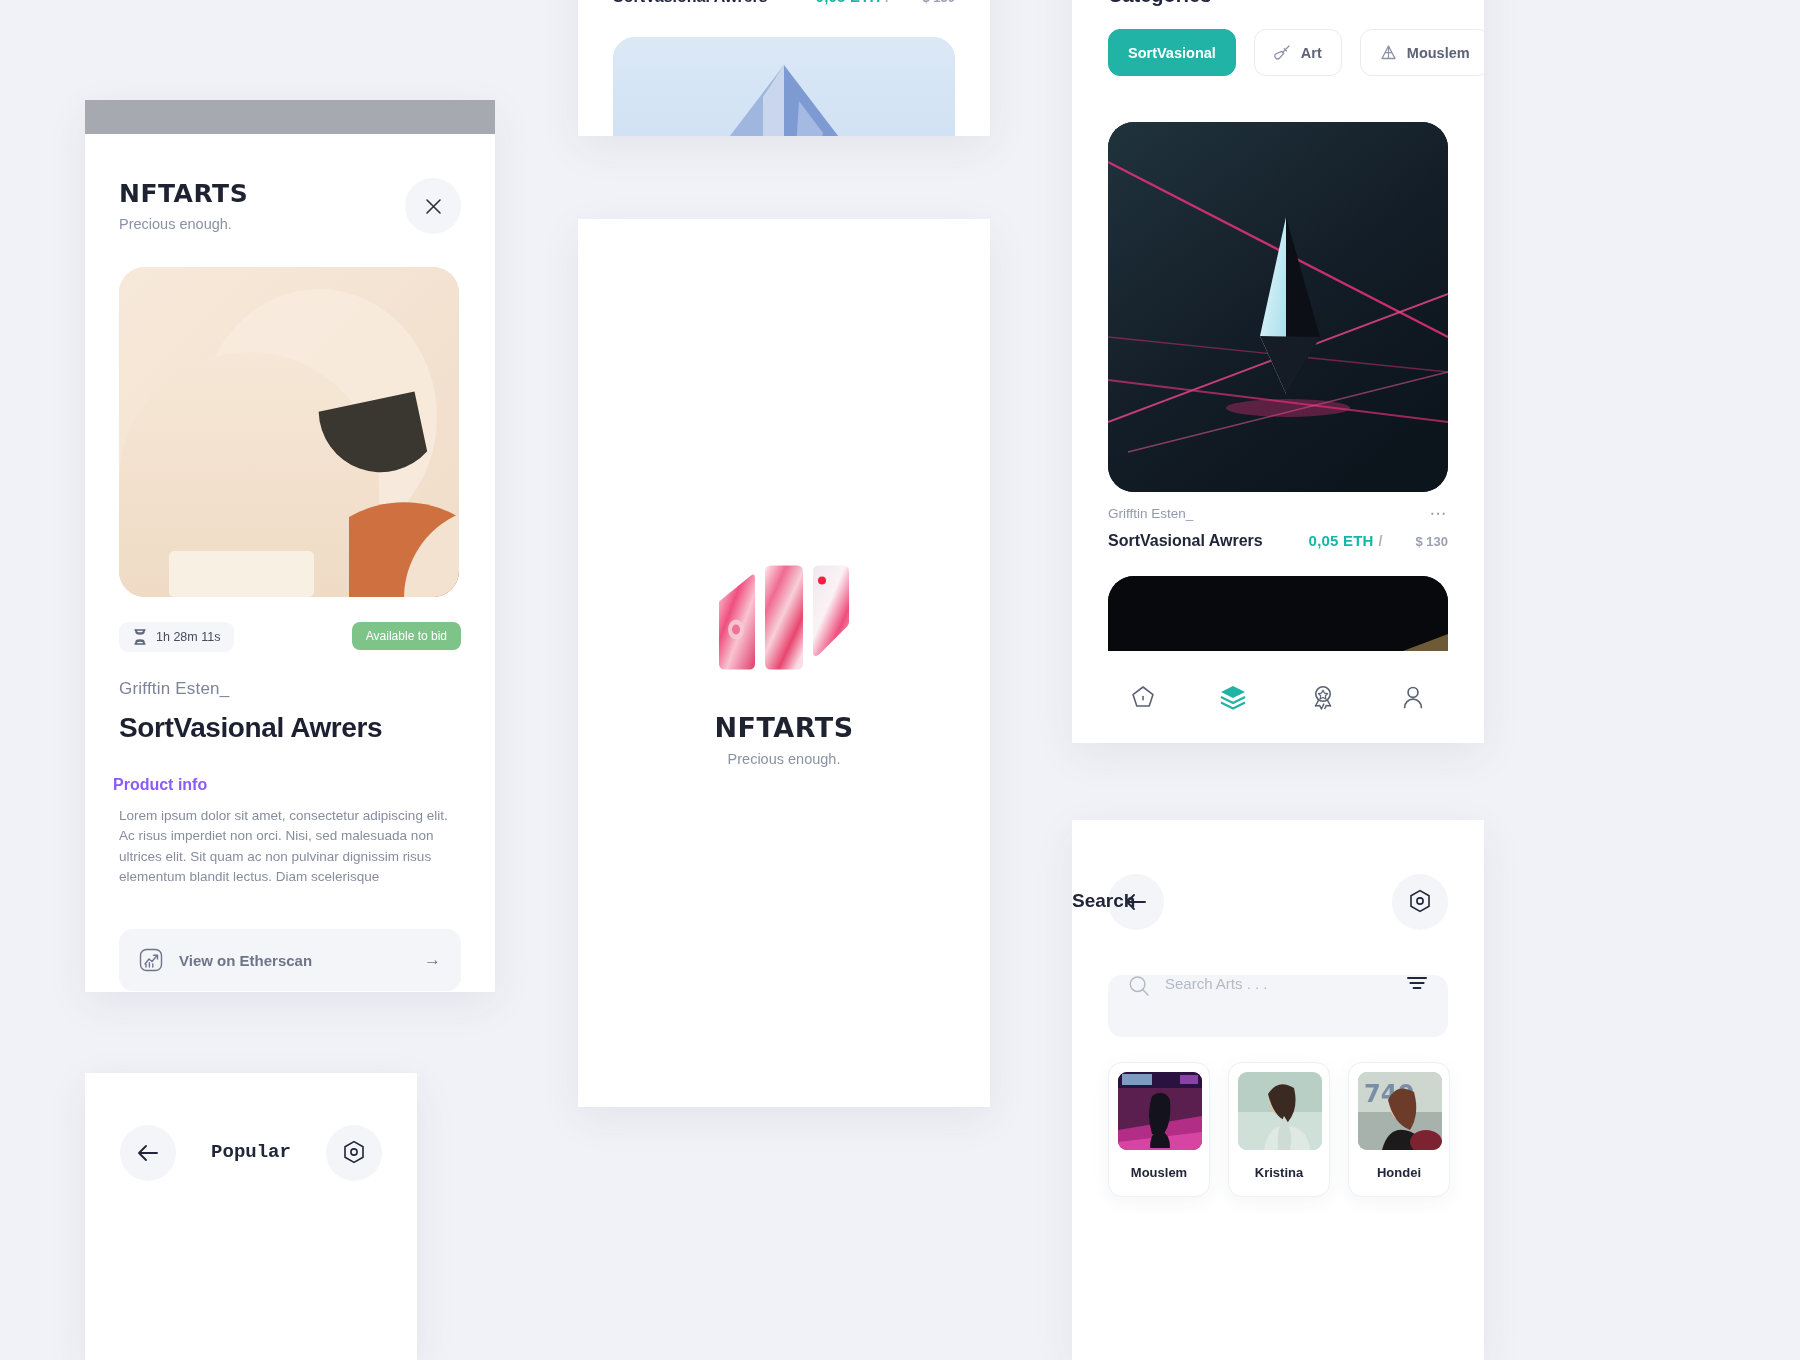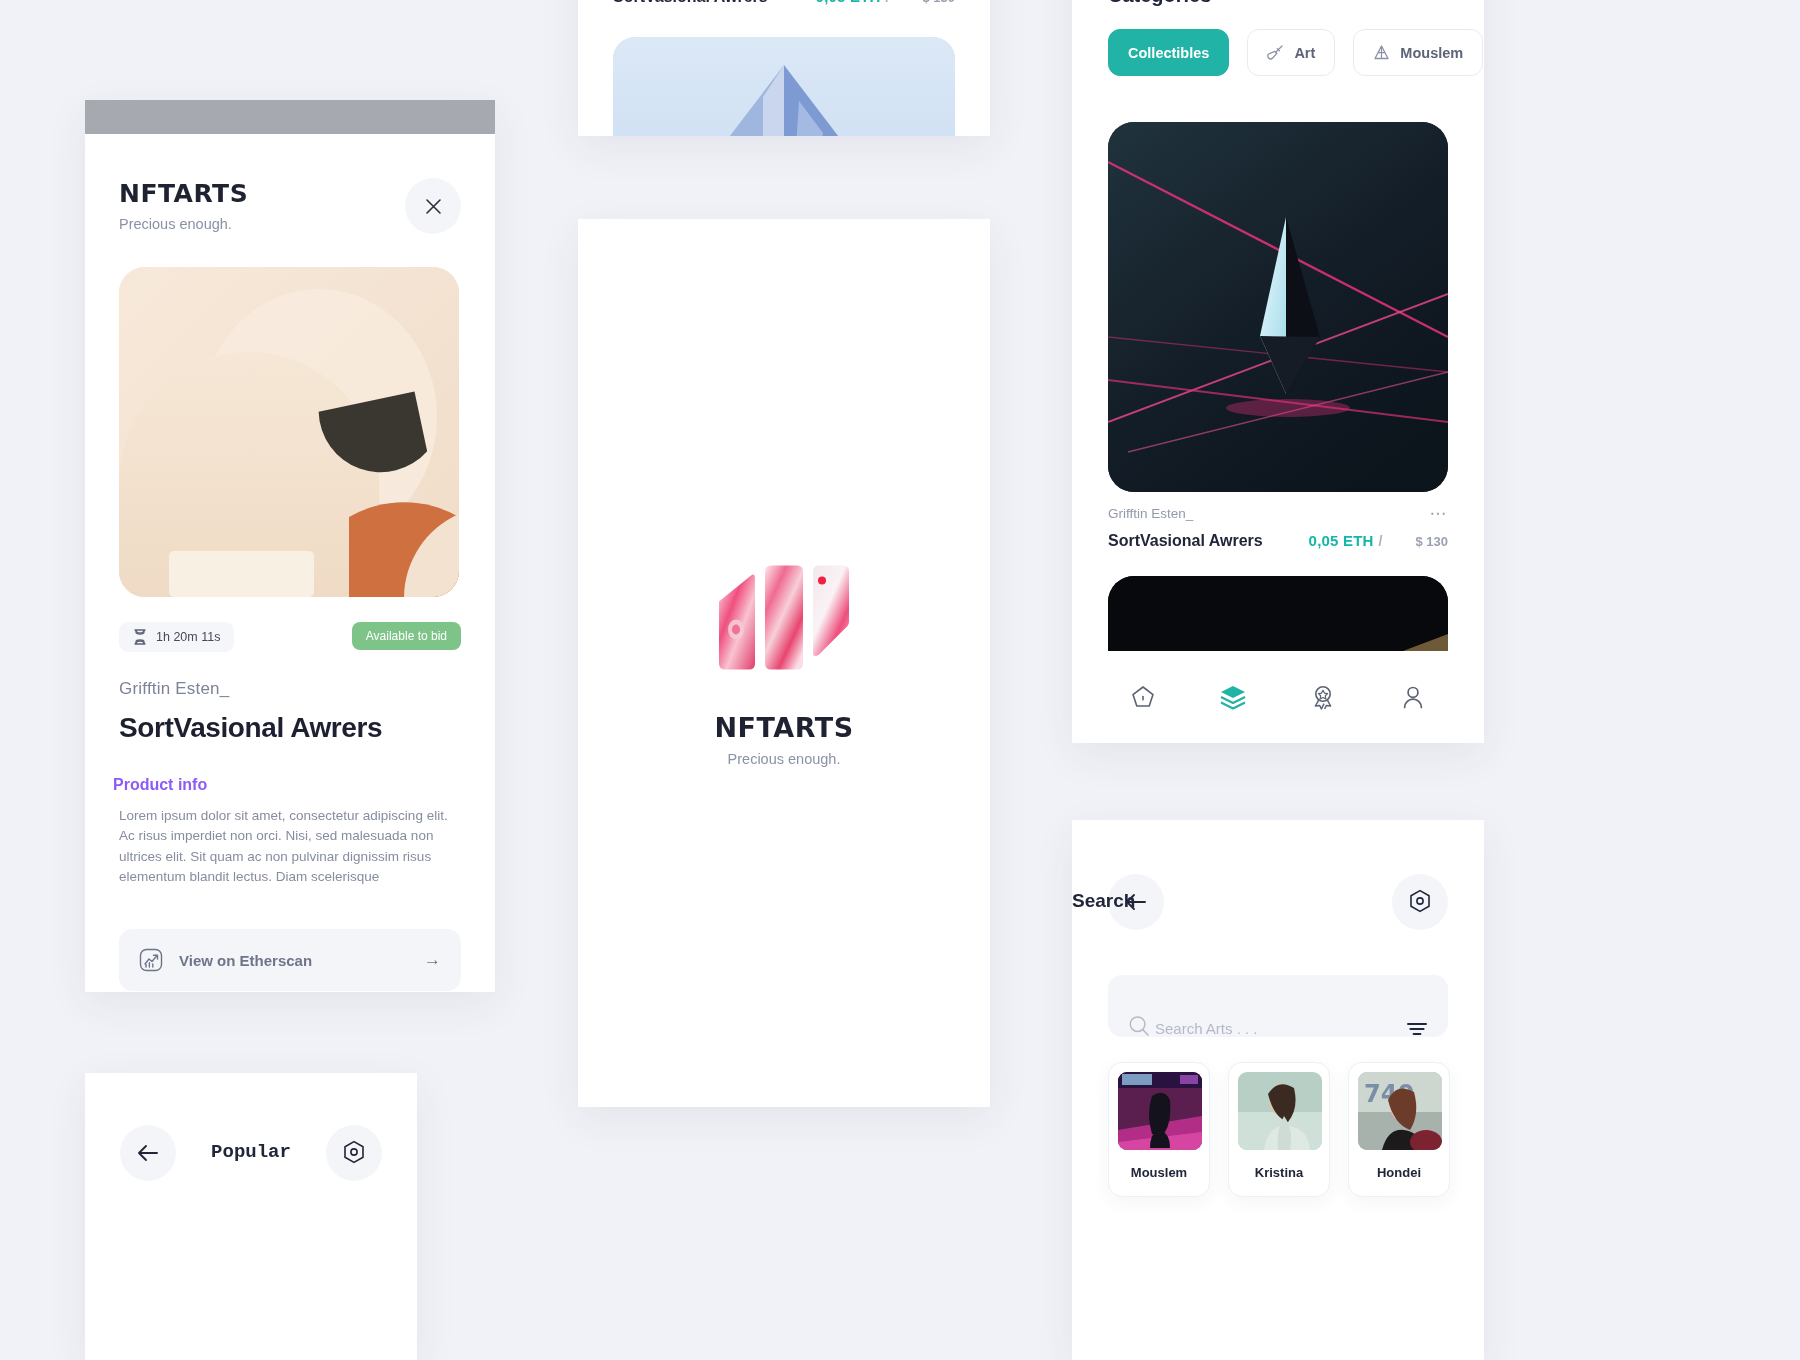--- a/index.html
+++ b/index.html
@@ -163,21 +163,21 @@
   #right-search { left: 1072px; top: 820px; width: 412px; height: 540px; }
   #sr-back { left: 36px; top: 54px; width: 56px; height: 56px; }
   #sr-filter { right: 36px; top: 54px; width: 56px; height: 56px; }
   .sr-title {
     position: absolute; left: 0; right: 0; top: 70px;
     text-align: left; font-size: 19px; font-weight: 700; color: #22263a;
   }
   #sr-searchbar {
     position: absolute; left: 36px; top: 155px; width: 340px; height: 62px;
     background: #f4f5f9; border-radius: 14px;
-    display: flex; align-items: flex-end; padding: 0 20px; gap: 5px;
+    display: flex; align-items: flex-start; padding: 0 20px; gap: 15px;
   }
   #sr-input {
     flex: 1; border: none; outline: none; background: transparent;
     font-family: "Liberation Sans", sans-serif; font-size: 15px; color: #555c70;
   }
   #sr-input::placeholder { color: #b4b9c7; }
   .sr-grid { position: absolute; left: 36px; top: 242px; width: 340px; display: flex; gap: 18px; }
   .sr-cell {
     width: 102px; background: #fff; border: 1px solid #eef0f5;
     border-radius: 14px; padding: 9px 9px 0;
@@ -229,21 +229,21 @@
           <rect x="50" y="284" width="145" height="46" rx="5" fill="#f8f0e2"></rect>
         </svg>
       </div>
 
       <div class="meta-row">
         <span class="timer-pill">
           <svg class="ico" width="14" height="16" viewBox="0 0 14 16">
             <path d="M2 1h10M2 15h10M3 1c0 4 8 4 8 0M3 15c0-4 8-4 8 0" stroke="#5d6478" stroke-width="1.3" fill="none" stroke-linecap="round"></path>
             <path d="M3 1v2.2c0 2.4 8 2.4 8 0V1M3 15v-2.2c0-2.4 8-2.4 8 0V15" stroke="#5d6478" stroke-width="1.3" fill="none"></path>
           </svg>
-          <span>1h 20m 11s</span>
+          <span>1h 28m 11s</span>
         </span>
         <span class="bid-pill">Available to bid</span>
       </div>
 
       <div class="ld-author">Grifftin Esten_</div>
       <div class="ld-title">SortVasional Awrers</div>
       <div class="ld-sec">Product info</div>
       <div class="ld-desc">Lorem ipsum dolor sit amet, consectetur adipiscing elit. Ac risus imperdiet non orci. Nisi, sed malesuada non ultrices elit. Sit quam ac non pulvinar dignissim risus elementum blandit lectus. Diam scelerisque</div>
 
       <div class="link-row" id="ld-etherscan">
@@ -340,21 +340,21 @@
       <div class="brand-word splash-word">NFTARTS</div>
       <div class="brand-tag splash-tag">Precious enough.</div>
     </div>
   </div>
 
   <div class="card shadow-soft" id="right-feed">
     <div class="rf-title">Categories</div>
 
     <div class="chips">
       <div class="chip active">
-        <span>Collectibles</span>
+        <span>SortVasional</span>
       </div>
       <div class="chip">
         <svg class="ico" width="17" height="17" viewBox="0 0 17 17">
           <path d="M15 2 L8.5 8.5 M10.2 4.6l2.2 2.2" stroke="#8b92a6" stroke-width="1.3" fill="none" stroke-linecap="round"></path>
           <path d="M7.8 7.4 L9.8 9.4 L5.6 14a2.8 2.8 0 0 1-4-4z" stroke="#8b92a6" stroke-width="1.3" fill="none" stroke-linejoin="round"></path>
         </svg>
         <span>Art</span>
       </div>
       <div class="chip">
         <svg class="ico" width="17" height="17" viewBox="0 0 17 17">

